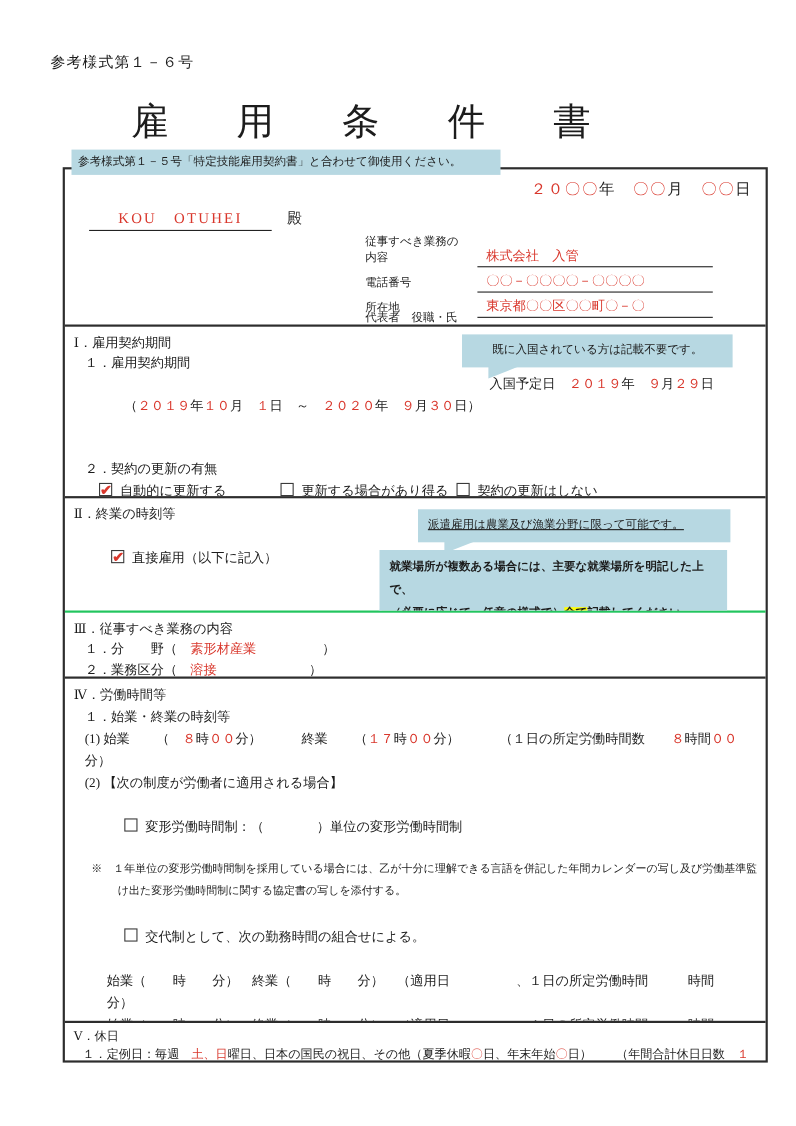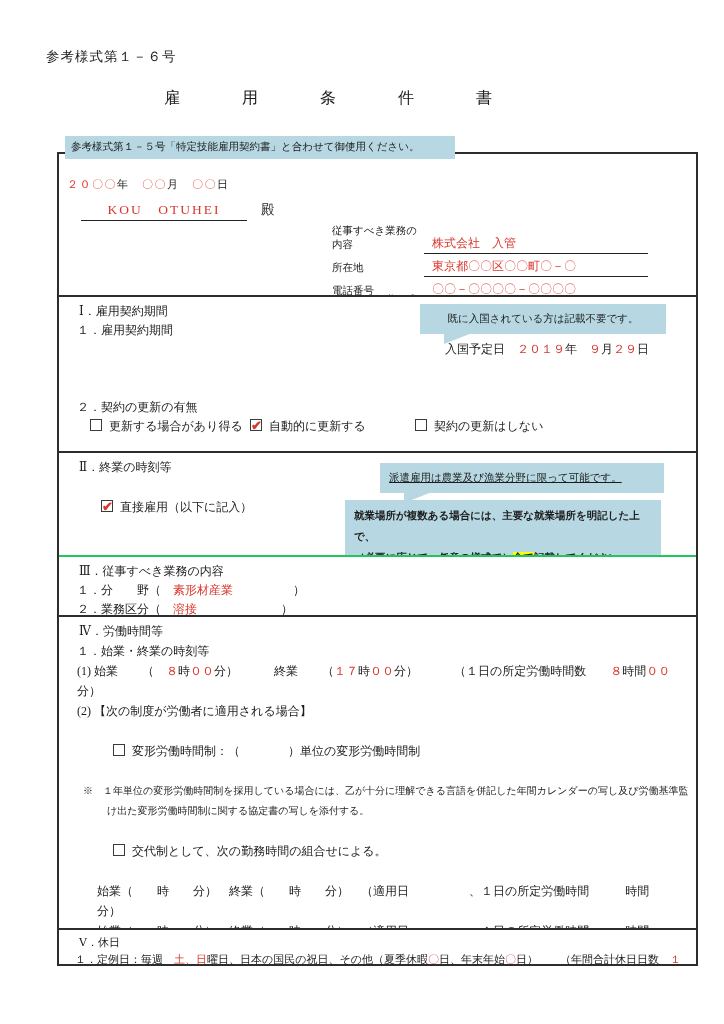--- a/index.html
+++ b/index.html
@@ -5,53 +5,53 @@
   :root{ --red:#d9372c; --co:#b7d8e2; --ink:#1c1c1c; }
   html,body{margin:0;padding:0;}
   body{background:#888;}
   .page{position:relative;width:724px;height:1024px;background:#fff;margin:0 auto;
         font-family:"Liberation Serif","DejaVu Serif",serif;color:var(--ink);overflow:hidden;}
   .r{color:var(--red);}
   .hl{background:#ffff00;}
   .row,.opt,.seg,span{white-space:pre-wrap;}
 
   .form-number{position:absolute;left:46px;top:48px;font-size:13.5px;letter-spacing:1px;}
-  .doc-title{position:absolute;left:0;top:88px;width:656px;text-align:center;font-size:16px;
+  .doc-title{position:absolute;left:0;top:88px;width:656px;text-align:center;font-size:34px;
              letter-spacing:62px;padding-left:62px;box-sizing:border-box;}
   .usage-note{position:absolute;left:65px;top:136px;width:378px;height:15px;background:var(--co);
               font-size:10.5px;padding:4px 6px;z-index:3;}
 
   .formbox{position:absolute;left:57px;top:152px;width:641px;height:814px;border:2px solid #2d2d2d;
            box-sizing:border-box;z-index:1;}
   .sec{position:relative;box-sizing:border-box;padding:4px 8px 0 8px;overflow:hidden;font-size:12px;}
   .sec-h{height:141px;}
   .sec1{height:156px;border-top:2px solid #2d2d2d;}
   .sec2{height:104px;border-top:2px solid #2d2d2d;}
   .sec3{height:60px;border-top:2px solid #22c55e;}
   .sec4{height:313px;border-top:2px solid #2d2d2d;}
   .sec5{height:37px;border-top:2px solid #2d2d2d;font-size:11px;}
 
-  .date-row{text-align:left;font-size:11px;letter-spacing:1.5px;margin-top:19px;padding-right:4px;}
+  .date-row{text-align:right;font-size:14px;letter-spacing:1.5px;margin-top:5px;padding-right:4px;}
   .name-row{margin-top:9px;margin-left:14px;font-size:13.5px;}
   .name-ul{display:inline-block;width:166px;border-bottom:1.5px solid #222;text-align:center;
            color:var(--red);letter-spacing:2px;padding-bottom:1px;}
   .dono{margin-left:14px;}
   .employer{width:316px;margin-left:auto;margin-right:40px;margin-top:10px;}
   .emp-row{display:flex;height:23px;align-items:flex-end;}
   .emp-label{flex:none;width:92px;font-size:10.5px;padding-bottom:2px;}
   .emp-val-wrap{flex:1;border-bottom:1px solid #222;display:flex;justify-content:space-between;
-                padding:0 2px 1px 8px;}
+                padding:0 2px 1px 8px;margin-left:10px;}
   .emp-val{color:var(--red);font-size:12px;}
   .seal{font-size:12px;}
 
   .row{line-height:19.3px;}
   .sec2 .row{line-height:20px;}
   .sec4 .row{line-height:20px;}
   .sec5 .row{line-height:16.5px;}
-  .heading{line-height:20px;margin-left:12px;}
+  .heading{line-height:20px;}
 
   .cb{display:inline-block;width:10px;height:10px;border:1px solid #3a3a3a;background:#fff;
       position:relative;vertical-align:-1px;margin-right:7px;}
   .cb.on::after{content:"\2714";position:absolute;left:0px;top:-4px;color:var(--red);
                 font-size:13px;font-weight:bold;}
 
   .callout{position:absolute;background:var(--co);font-size:10.5px;z-index:2;padding:5px 9px;
            line-height:20px;}
   .tail-dl::after{content:"";position:absolute;left:24px;bottom:-10px;width:0;height:0;
                   border-top:11px solid var(--co);border-right:28px solid transparent;}
@@ -86,45 +86,46 @@
       <div class="date-row"><span class="r">２０〇〇</span><span>年　</span><span class="r">〇〇</span><span>月　</span><span class="r">〇〇</span><span>日</span></div>
       <div class="name-row">
         <span class="name-ul">KOU　OTUHEI</span><span class="dono">殿</span>
       </div>
       <div class="employer">
         <div class="emp-row">
           <span class="emp-label">従事すべき業務の内容</span>
           <span class="emp-val-wrap"><span class="emp-val">株式会社　入管</span></span>
         </div>
         <div class="emp-row">
+          <span class="emp-label">電話番号</span>
+          <span class="emp-val-wrap"><span class="emp-val">〇〇－〇〇〇〇－〇〇〇〇</span></span>
+        </div>
+        <div class="emp-row">
           <span class="emp-label">所在地</span>
           <span class="emp-val-wrap"><span class="emp-val">東京都〇〇区〇〇町〇－〇</span></span>
-        </div>
-        <div class="emp-row">
-          <span class="emp-label">電話番号</span>
-          <span class="emp-val-wrap"><span class="emp-val">〇〇－〇〇〇〇－〇〇〇〇</span></span>
         </div>
         <div class="emp-row">
           <span class="emp-label">代表者　役職・氏名</span>
           <span class="emp-val-wrap"><span class="emp-val">代表取締役　入管　太郎</span><span class="seal">㊞</span></span>
         </div>
       </div>
     </div>
 
     <div class="sec sec1">
       <div class="callout tail-dl co-entry">既に入国されている方は記載不要です。</div>
       <div class="row heading">Ⅰ．雇用契約期間</div>
       <div class="row ind1">１．雇用契約期間</div>
       <div class="row ind2 period-row">
+        <span><span>（</span><span class="r">２０１９</span><span>年</span><span class="r">１０</span><span>月　</span><span class="r">１</span><span>日　～　</span><span class="r">２０２０</span><span>年　</span><span class="r">９</span><span>月</span><span class="r">３０</span><span>日）</span></span>
         <span class="entry-abs"><span>入国予定日　</span><span class="r">２０１９</span><span>年　</span><span class="r">９</span><span>月</span><span class="r">２９</span><span>日</span></span>
       </div>
       <div class="row ind1">２．契約の更新の有無</div>
       <div class="row opts">
+        <span class="opt opt0"><span class="cb on"></span><span>自動的に更新する</span></span>
         <span class="opt opt1"><span class="cb"></span><span>更新する場合があり得る</span></span>
-        <span class="opt opt0"><span class="cb on"></span><span>自動的に更新する</span></span>
         <span class="opt"><span class="cb"></span><span>契約の更新はしない</span></span>
       </div>
 
     </div>
 
     <div class="sec sec2">
       <div class="callout tail-dl co-dispatch">派遣雇用は農業及び漁業分野に限って可能です。</div>
       <div class="callout tail-l co-multi">
         <div>就業場所が複数ある場合には、主要な就業場所を明記した上で、</div>
         <div><span>（必要に応じて、任意の様式で）</span><span class="hl">全て</span><span>記載してください。</span></div>

